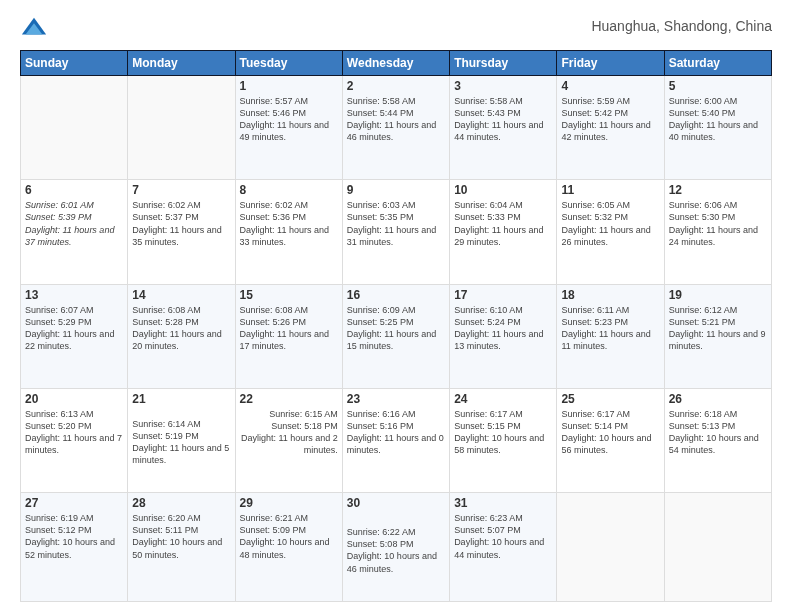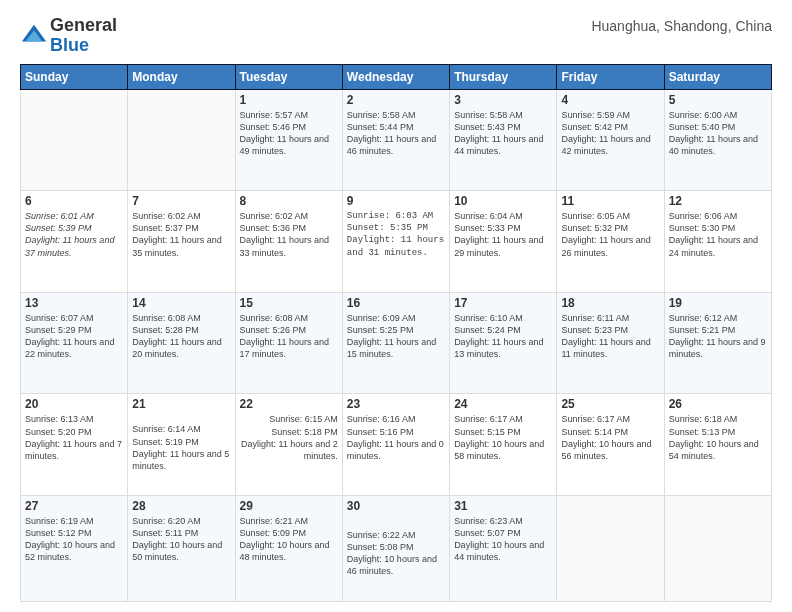--- a/index.html
+++ b/index.html
@@ -103,26 +103,20 @@
 </head>
 <body>
 
 <div class="page">
   <div class="header">
     <div class="logo">
       <svg class="logo-icon" viewBox="0 0 30 30">
         <polygon points="15,4 28,22 2,22" fill="#1a6bb5"></polygon>
         <polygon points="15,10 24,22 6,22" fill="#5aaae0"></polygon>
       </svg>
-      <div>
-        <div class="logo-text">
-          <span class="logo-general">General</span><br>
-          <span class="logo-blue">Blue</span>
-        </div>
-      </div>
     </div>
     <div class="title-section">
       <div class="location">Huanghua, Shandong, China</div>
     </div>
   </div>
 
   <table class="calendar">
     <thead>
       <tr>
         <th>Sunday</th>
@@ -183,21 +177,21 @@
 Daylight: 11 hours and 35 minutes.</div>
           </td>
           <td>
             <span class="day-num">8</span>
             <div class="cell-text" style="white-space: pre-line;">Sunrise: 6:02 AM
 Sunset: 5:36 PM
 Daylight: 11 hours and 33 minutes.</div>
           </td>
           <td>
             <span class="day-num">9</span>
-            <div class="cell-text" style="white-space: pre-line; font-family: Liberation Mono, monospace;">Sunrise: 6:03 AM
+            <div class="cell-text" style="white-space: pre-line;">Sunrise: 6:03 AM
 Sunset: 5:35 PM
 Daylight: 11 hours and 31 minutes.</div>
           </td>
           <td>
             <span class="day-num">10</span>
             <div class="cell-text" style="white-space: pre-line;">Sunrise: 6:04 AM
 Sunset: 5:33 PM
 Daylight: 11 hours and 29 minutes.</div>
           </td>
           <td>

